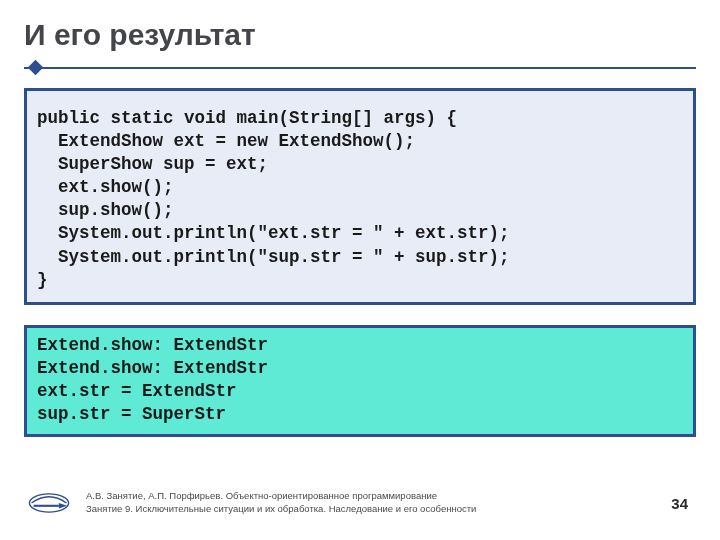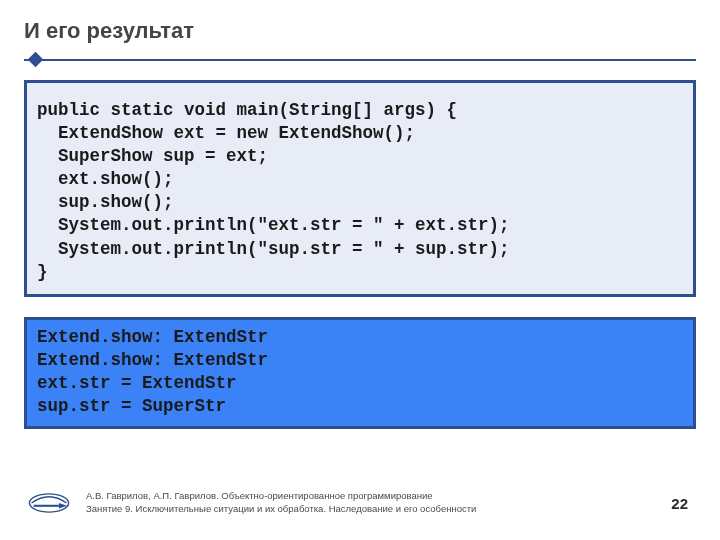--- a/index.html
+++ b/index.html
@@ -9,21 +9,21 @@
     background: #ffffff;
     position: relative;
   }
   .slide {
     width: 720px;
     height: 540px;
     position: relative;
     padding: 18px 24px 0 24px;
   }
   .title {
-    font-size: 22px;
+    font-size: 30px;
     font-weight: bold;
     color: #43454a;
     margin-bottom: 10px;
   }
   .rule-container {
     position: relative;
     width: 100%;
     height: 12px;
     margin-bottom: 14px;
   }
@@ -51,21 +51,21 @@
   .code-box pre, .output-box pre {
     font-family: "Courier New", Courier, monospace;
     font-size: 17.5px;
     font-weight: bold;
     color: #1a1a1a;
     line-height: 1.32;
     white-space: pre;
   }
   .output-box {
     border: 3px solid #2e4f8f;
-    background: #3b82f6;
+    background: #5eead4;
     padding: 6px 10px 8px 10px;
   }
   .footer {
     position: absolute;
     left: 0; right: 0; bottom: 16px;
     height: 42px;
     display: flex;
     align-items: center;
     padding: 0 32px 0 28px;
   }
@@ -122,19 +122,19 @@
   <div class="footer">
     <div class="logo">
       <svg viewBox="0 0 60 42">
         <ellipse cx="30" cy="21" rx="28" ry="13" fill="none" stroke="#2e4f8f" stroke-width="2"></ellipse>
         <path d="M5 21 Q30 3 55 21" fill="none" stroke="#2e4f8f" stroke-width="2"></path>
         <line x1="8" y1="25" x2="44" y2="25" stroke="#2e4f8f" stroke-width="3"></line>
         <polygon points="44,21 56,25 44,29" fill="#2e4f8f"></polygon>
       </svg>
     </div>
     <div class="footer-text">
-      <div>А.В. Гаврилов, А.П. Гаврилов. Объектно-ориентированное программирование</div>
+      <div>А.В. Занятие, А.П. Порфирьев. Объектно-ориентированное программирование</div>
       <div>Занятие 9. Исключительные ситуации и их обработка. Наследование и его особенности</div>
     </div>
-    <div class="page-num">22</div>
+    <div class="page-num">34</div>
   </div>
 
 </div>
 
 </body></html>

